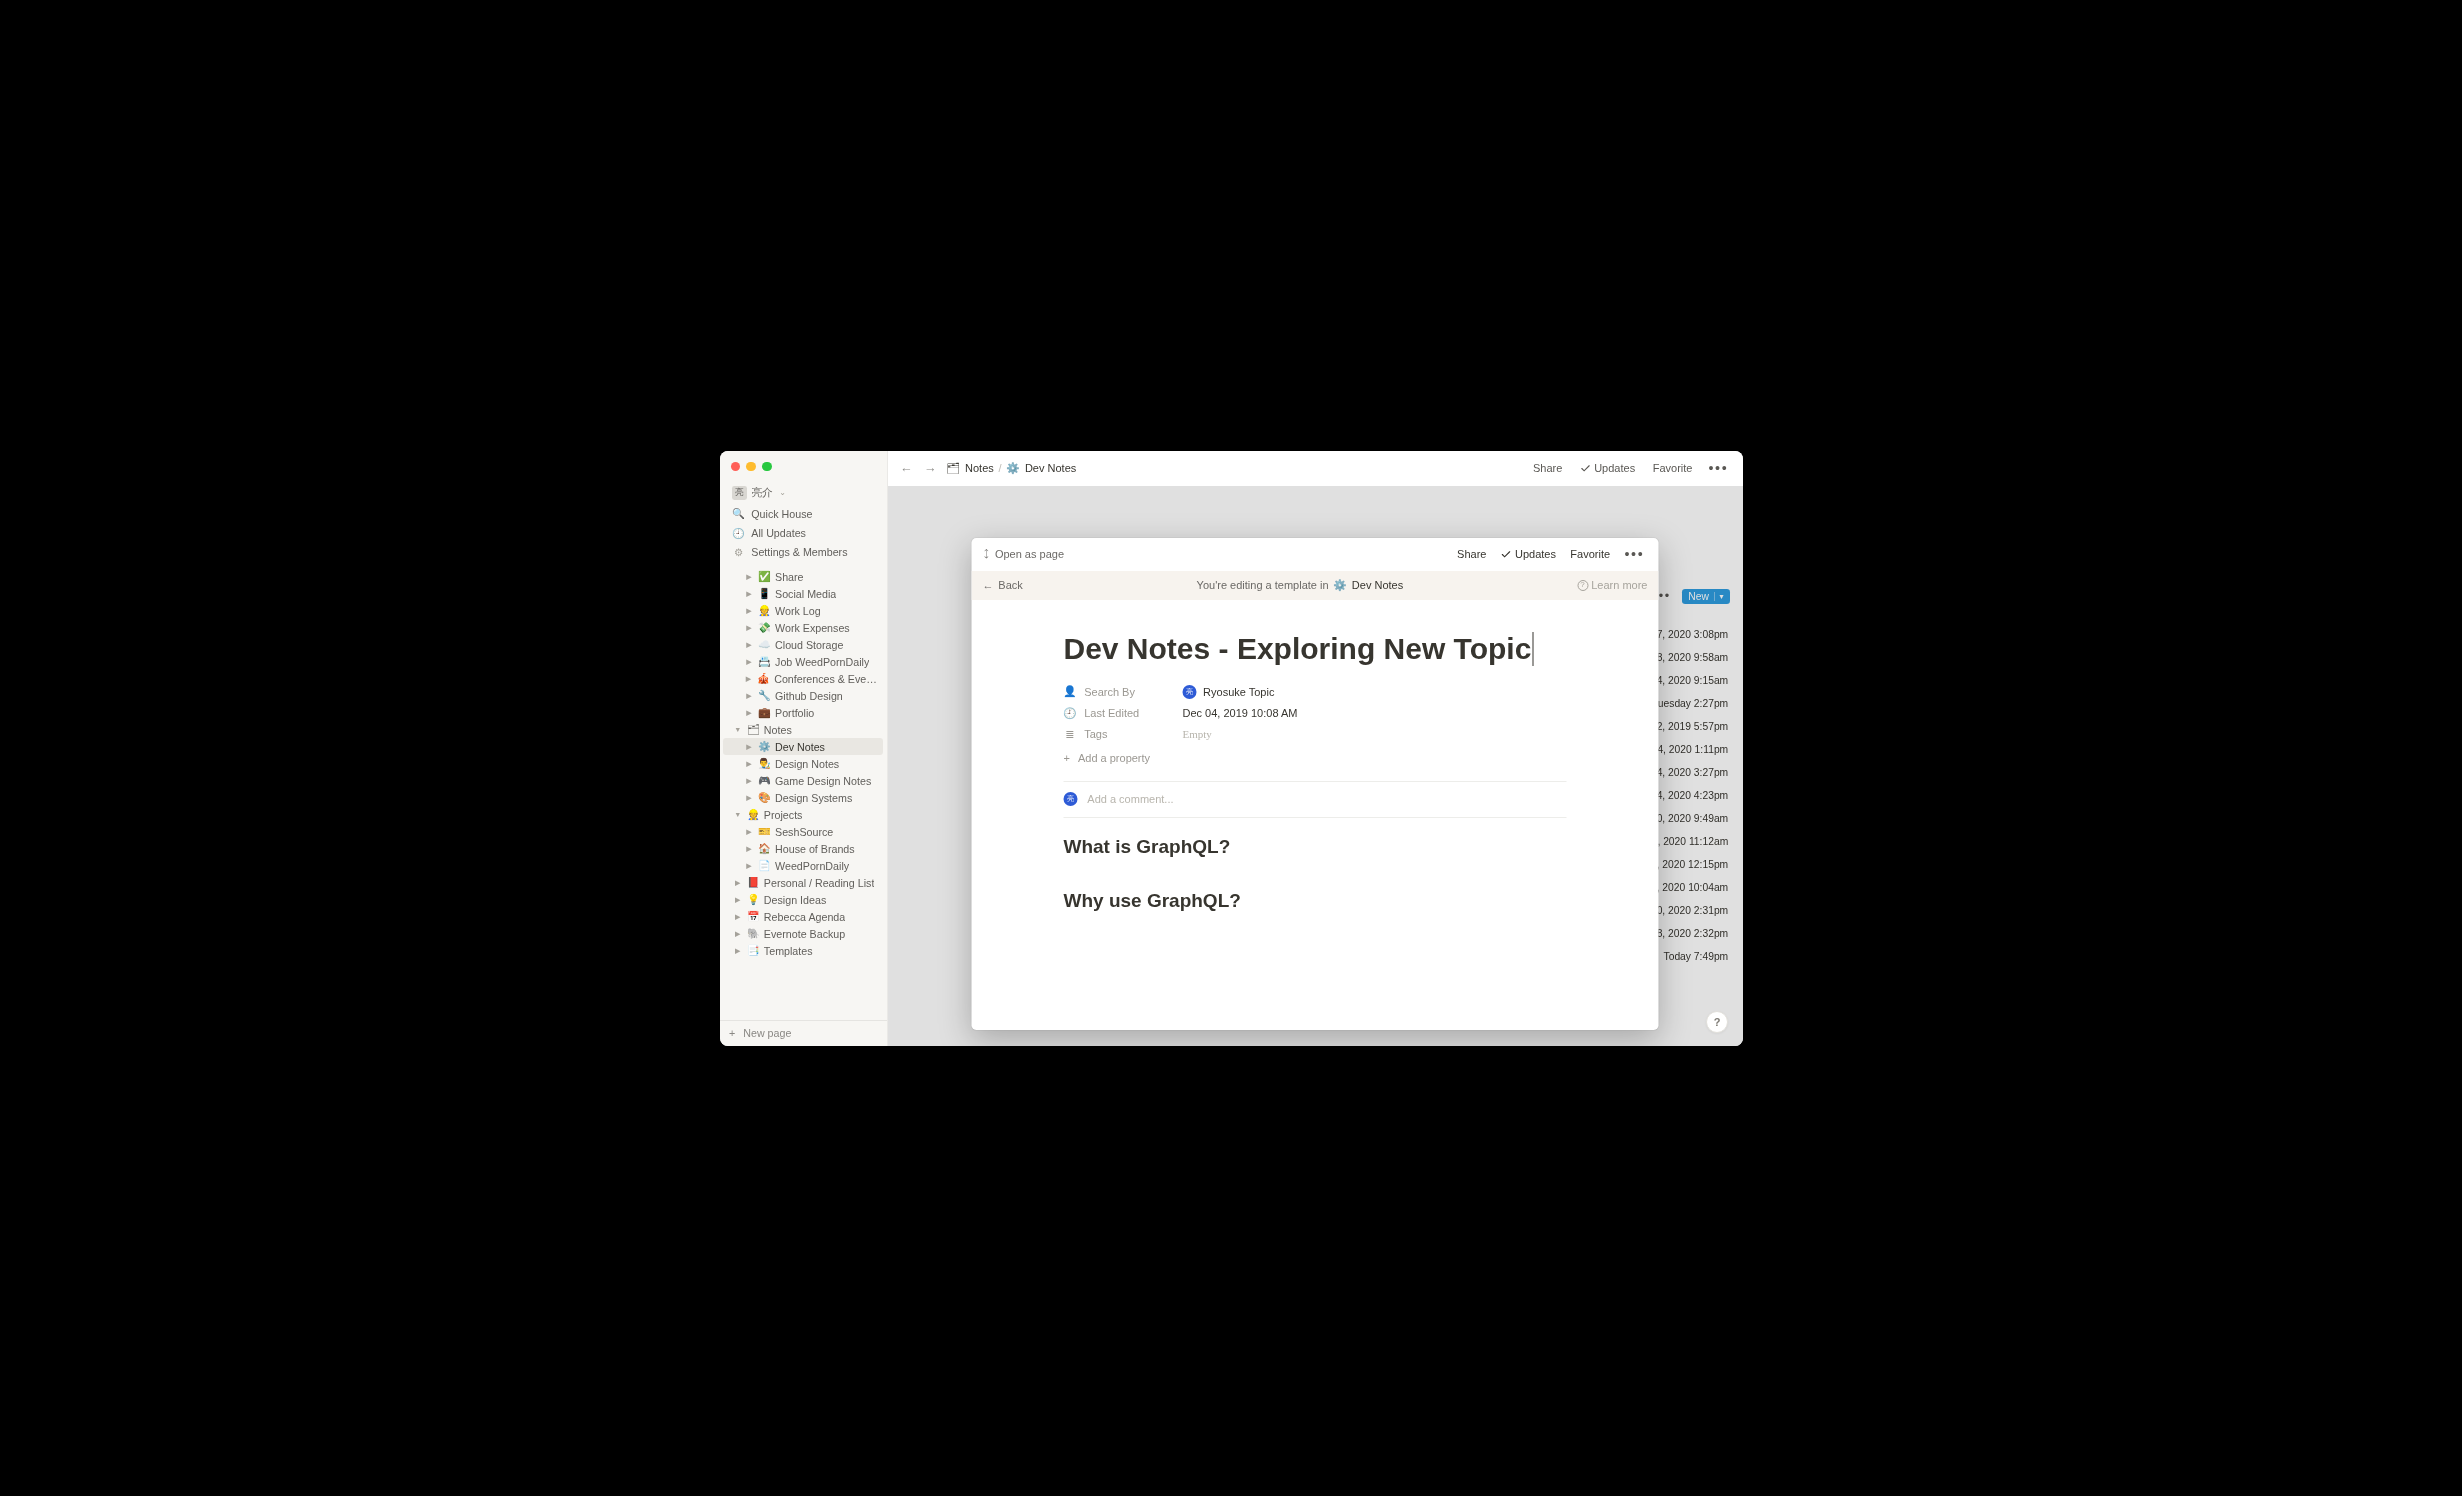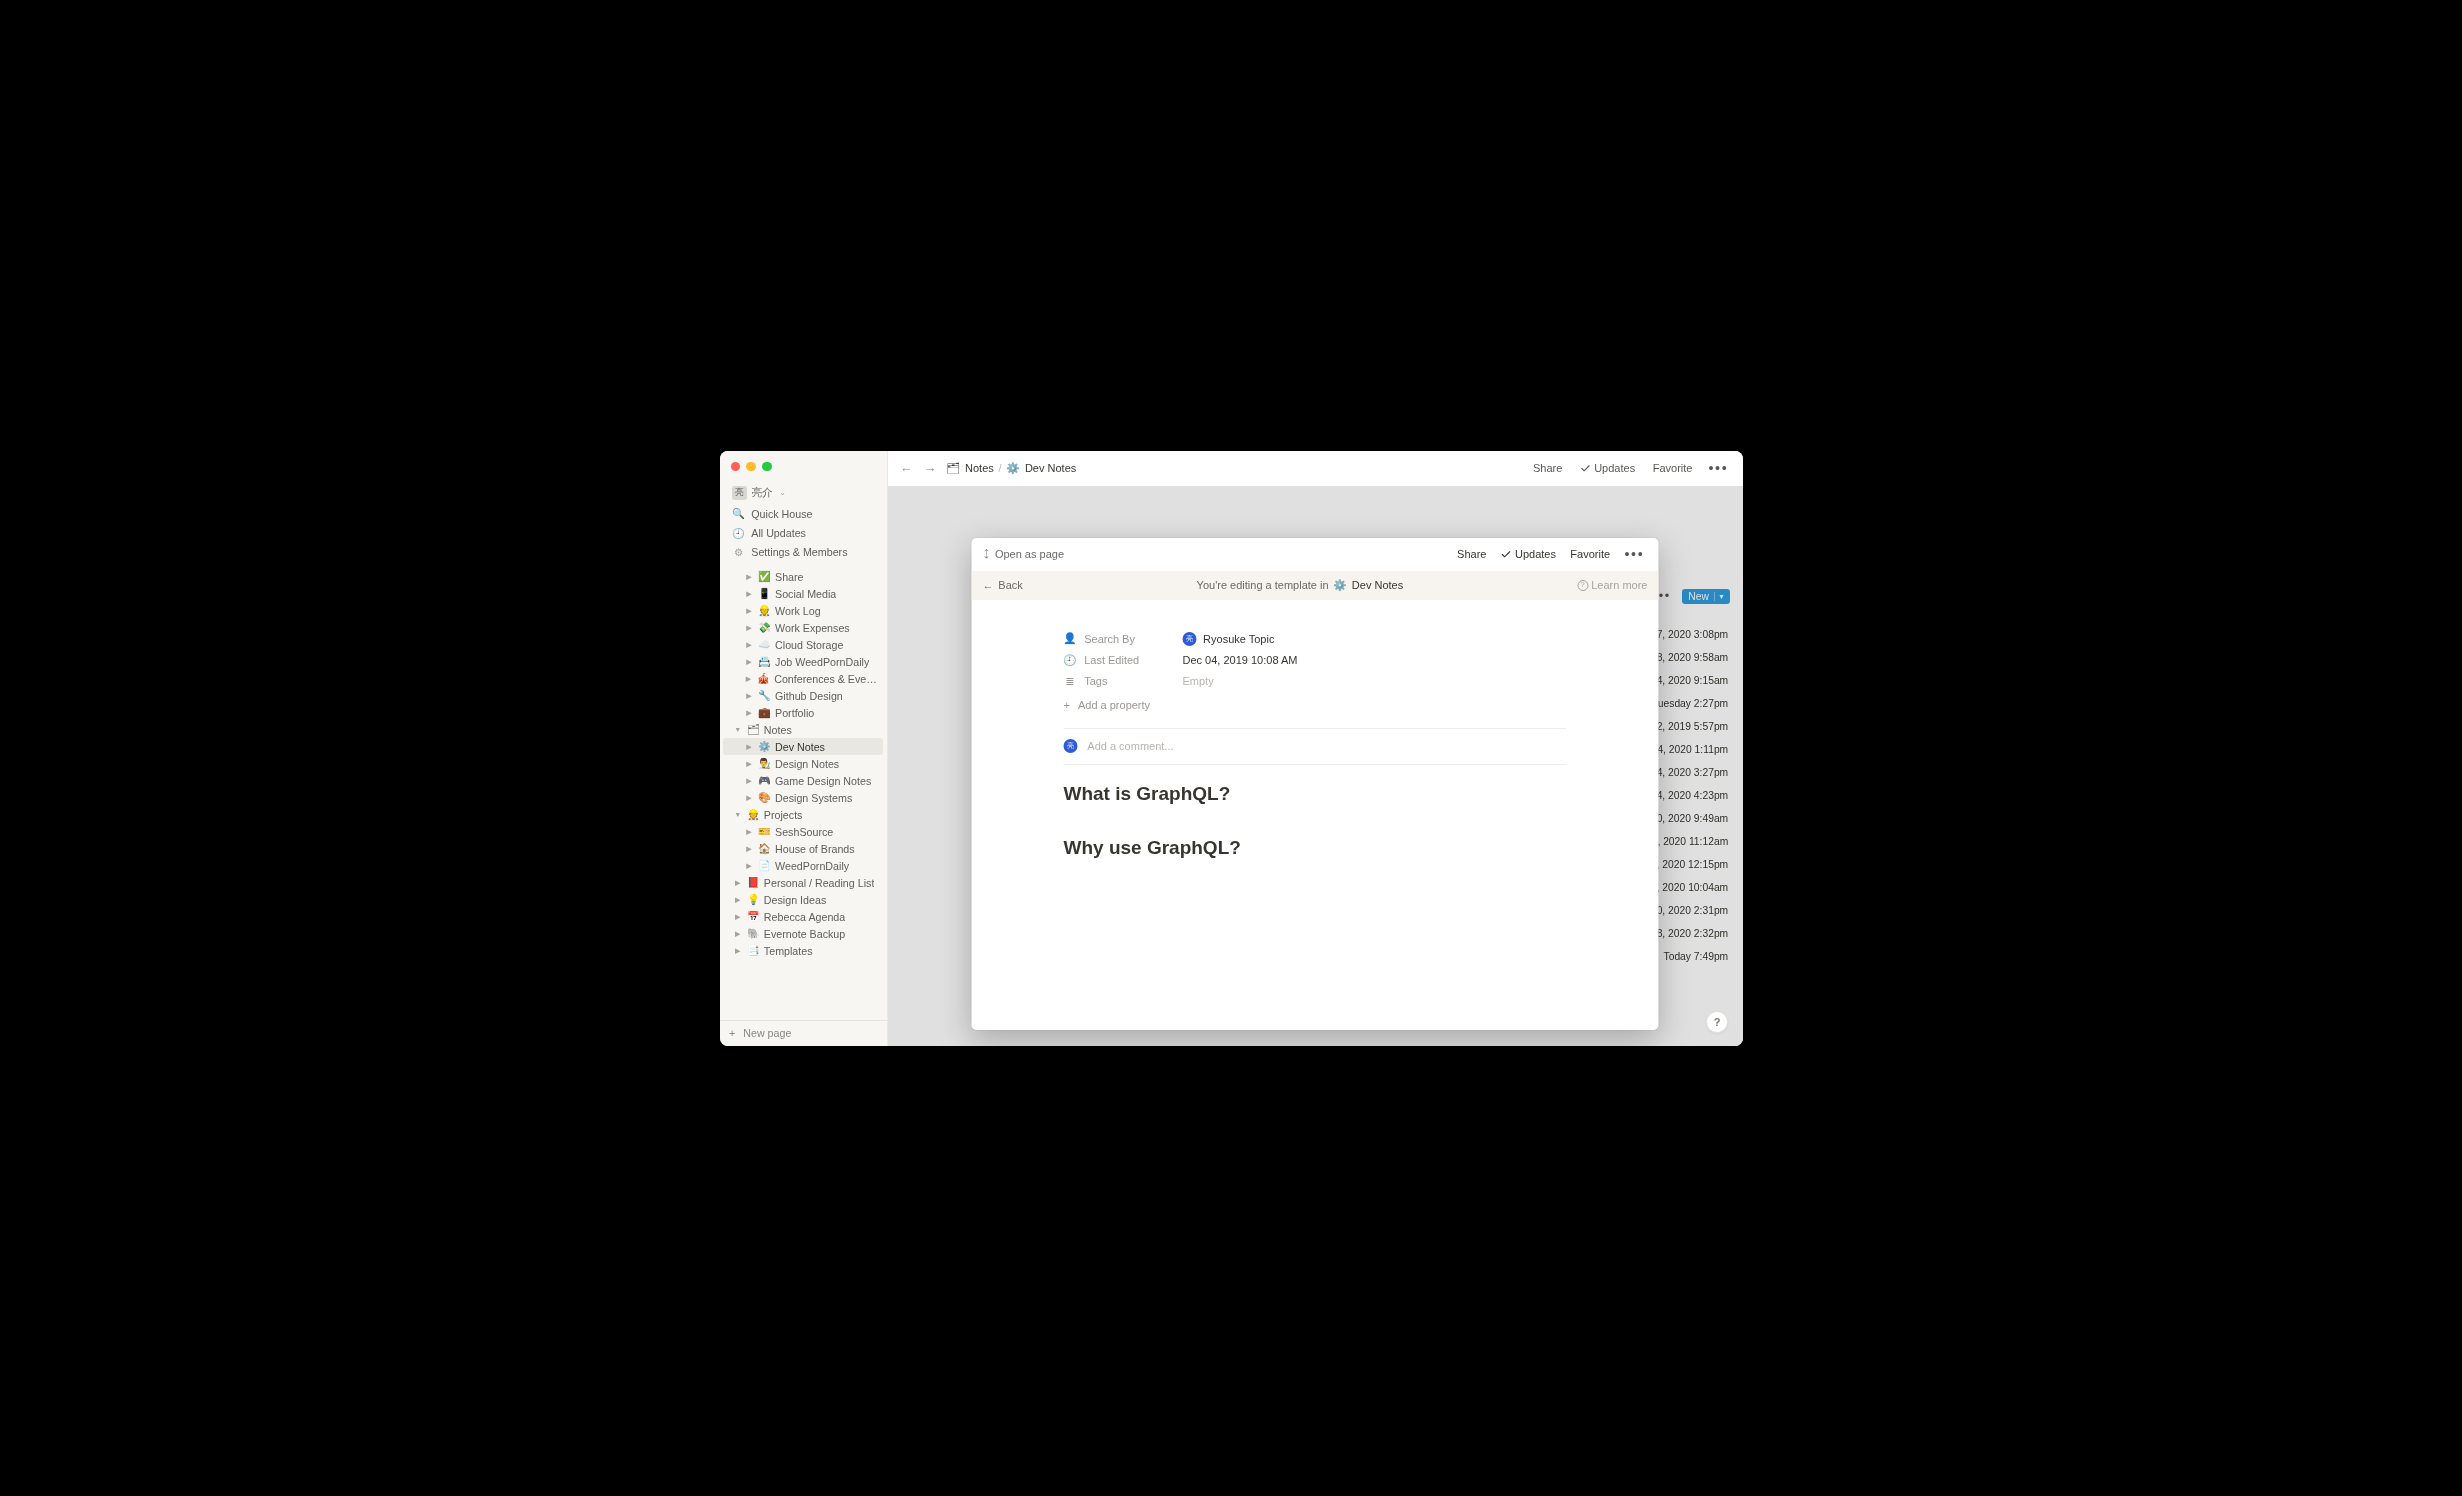--- a/index.html
+++ b/index.html
@@ -161,21 +161,21 @@
     padding-right:0.8px;
     display:inline-block;
     margin-bottom: 19px;
   }
   .props { display:flex; flex-direction:column; gap:8px; font-size:11px; color:#37352f;}
   .prop-row { display:flex; align-items:center; }
   .prop-key { width:119px; display:flex; align-items:center; gap:8px; color:#9b9892;}
   .prop-key .picon { width:12.7px; text-align:center; font-size:11px; }
   .prop-val { flex:1; display:flex; align-items:center; gap:6.3px;}
   .avatar { width:14.3px;height:14.3px;border-radius:50%; background:#2e5bd6; display:inline-flex;align-items:center;justify-content:center;color:#fff;font-size:7.1px;}
-  .empty { color:#b8b5ad; }
+  .empty { color:#b8b5ad;font-family:Liberation Serif, serif; }
   .add-prop { color:#9b9892; cursor:pointer; display:flex;align-items:center;gap:8px; padding-top:3.2px;}
 
   .hr { border:none; border-top:0.8px solid #ededea; margin:17.5px 0 9.5px; }
   .comment-row { display:flex; align-items:center; gap:9.5px; color:#b8b5ad; font-size:11px;}
   .hr2 { border:none; border-top:0.8px solid #ededea; margin:11px 0 17.5px; }
 
   .h2 { font-size:19px; font-weight:700; color:#37352f; margin: 6.3px 0 32px; }
 
   
   .help {
@@ -507,20 +507,21 @@
             <span>⚙️</span>
             <span class="pg">Dev Notes</span>
           </div>
           <div class="learn">
             <span class="info-icon">?</span>
             <span>Learn more</span>
           </div>
         </div>
 
         <div class="m-body">
+          <span class="page-title" contenteditable="" style="">Dev Notes - Exploring New Topic</span>
 
           <div class="props">
             <div class="prop-row">
               <div class="prop-key">
                 <span class="picon">👤</span>
                 <span>Search By</span>
               </div>
               <div class="prop-val">
                 <span class="avatar">亮</span>
                 <span>Ryosuke Topic</span>

